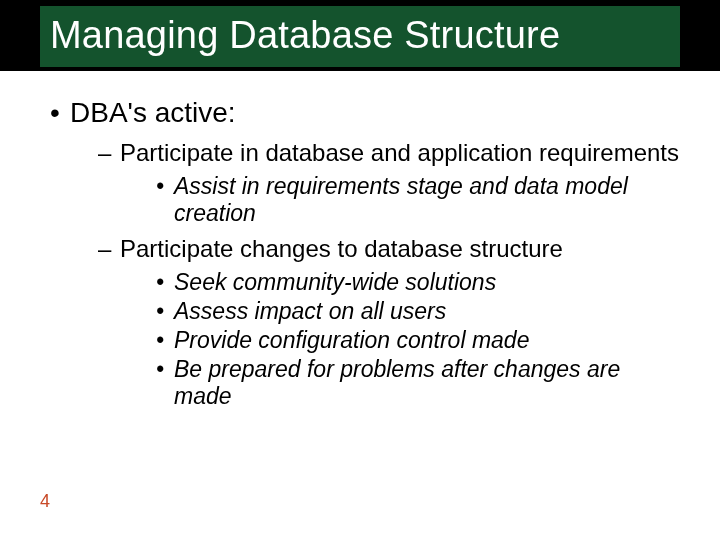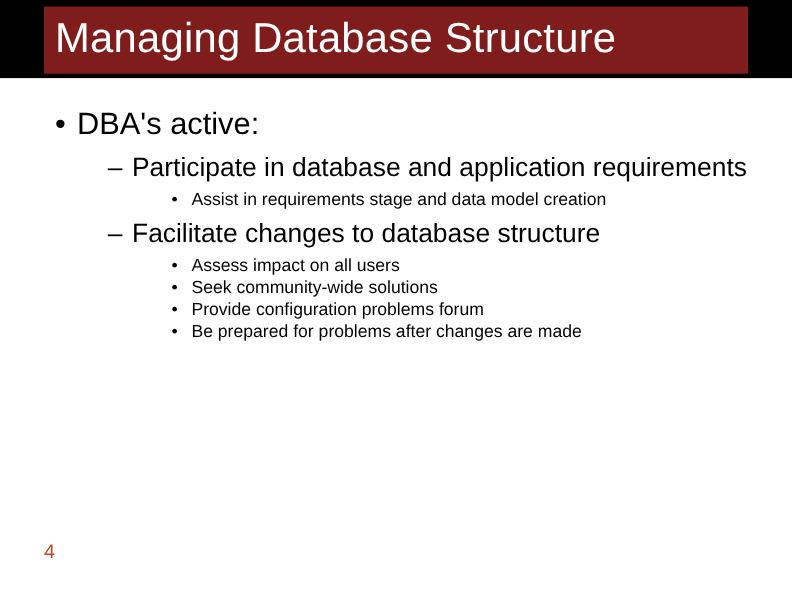--- a/index.html
+++ b/index.html
@@ -4,42 +4,42 @@
 <style>
   * { margin: 0; padding: 0; box-sizing: border-box; }
   html, body { width: 720px; height: 540px; background: #fff; font-family: Arial, Helvetica, sans-serif; overflow: hidden; }
   .slide { width: 720px; height: 540px; position: relative; }
   .title-bar {
     background: #000;
     width: 100%;
     padding: 6px 0 4px 0;
   }
   .title-inner {
-    background: #7f1d1d;
+    background: #14532d;
     margin: 0 40px 0 40px;
     padding: 8px 18px 10px 10px;
   }
   .title-inner h1 {
     color: #fff;
     font-size: 38px;
     font-weight: normal;
     letter-spacing: 0.2px;
   }
   .body {
     padding: 26px 40px 0 40px;
     color: #000;
   }
   ul.lvl1 { list-style: none; padding-left: 10px; }
   ul.lvl1 > li { font-size: 28px; margin-bottom: 6px; position: relative; padding-left: 20px; }
   ul.lvl1 > li::before { content: "•"; position: absolute; left: 0; top: 0; }
   ul.lvl2 { list-style: none; padding-left: 28px; margin-top: 10px; }
   ul.lvl2 > li { font-size: 24px; margin-bottom: 4px; position: relative; padding-left: 22px; }
   ul.lvl2 > li::before { content: "–"; position: absolute; left: 0; top: 0; }
   ul.lvl3 { list-style: none; padding-left: 36px; margin-top: 6px; margin-bottom: 8px; }
-  ul.lvl3 > li { font-size: 16px; margin-bottom: 2px; position: relative; padding-left: 18px; }
+  ul.lvl3 > li { font-size: 23px; margin-bottom: 2px; position: relative; padding-left: 18px; font-style: italic; }
   ul.lvl3 > li::before { content: "•"; position: absolute; left: 0; top: 0; }
   .footer {
     position: absolute;
     bottom: 28px;
     left: 40px;
     right: 40px;
     display: flex;
     justify-content: space-between;
     align-items: flex-end;
     font-size: 14px;
@@ -64,25 +64,25 @@
       <li>
         <span>DBA's active:</span>
         <ul class="lvl2">
           <li>
             <span>Participate in database and application requirements</span>
             <ul class="lvl3">
               <li><span>Assist in requirements stage and data model creation</span></li>
             </ul>
           </li>
           <li>
-            <span>Facilitate changes to database structure</span>
+            <span>Participate changes to database structure</span>
             <ul class="lvl3">
+              <li><span>Seek community-wide solutions</span></li>
               <li><span>Assess impact on all users</span></li>
-              <li><span>Seek community-wide solutions</span></li>
-              <li><span>Provide configuration problems forum</span></li>
+              <li><span>Provide configuration control made</span></li>
               <li><span>Be prepared for problems after changes are made</span></li>
             </ul>
           </li>
         </ul>
       </li>
     </ul>
   </div>
 
   <div class="footer">
     <div class="pg">4</div>

